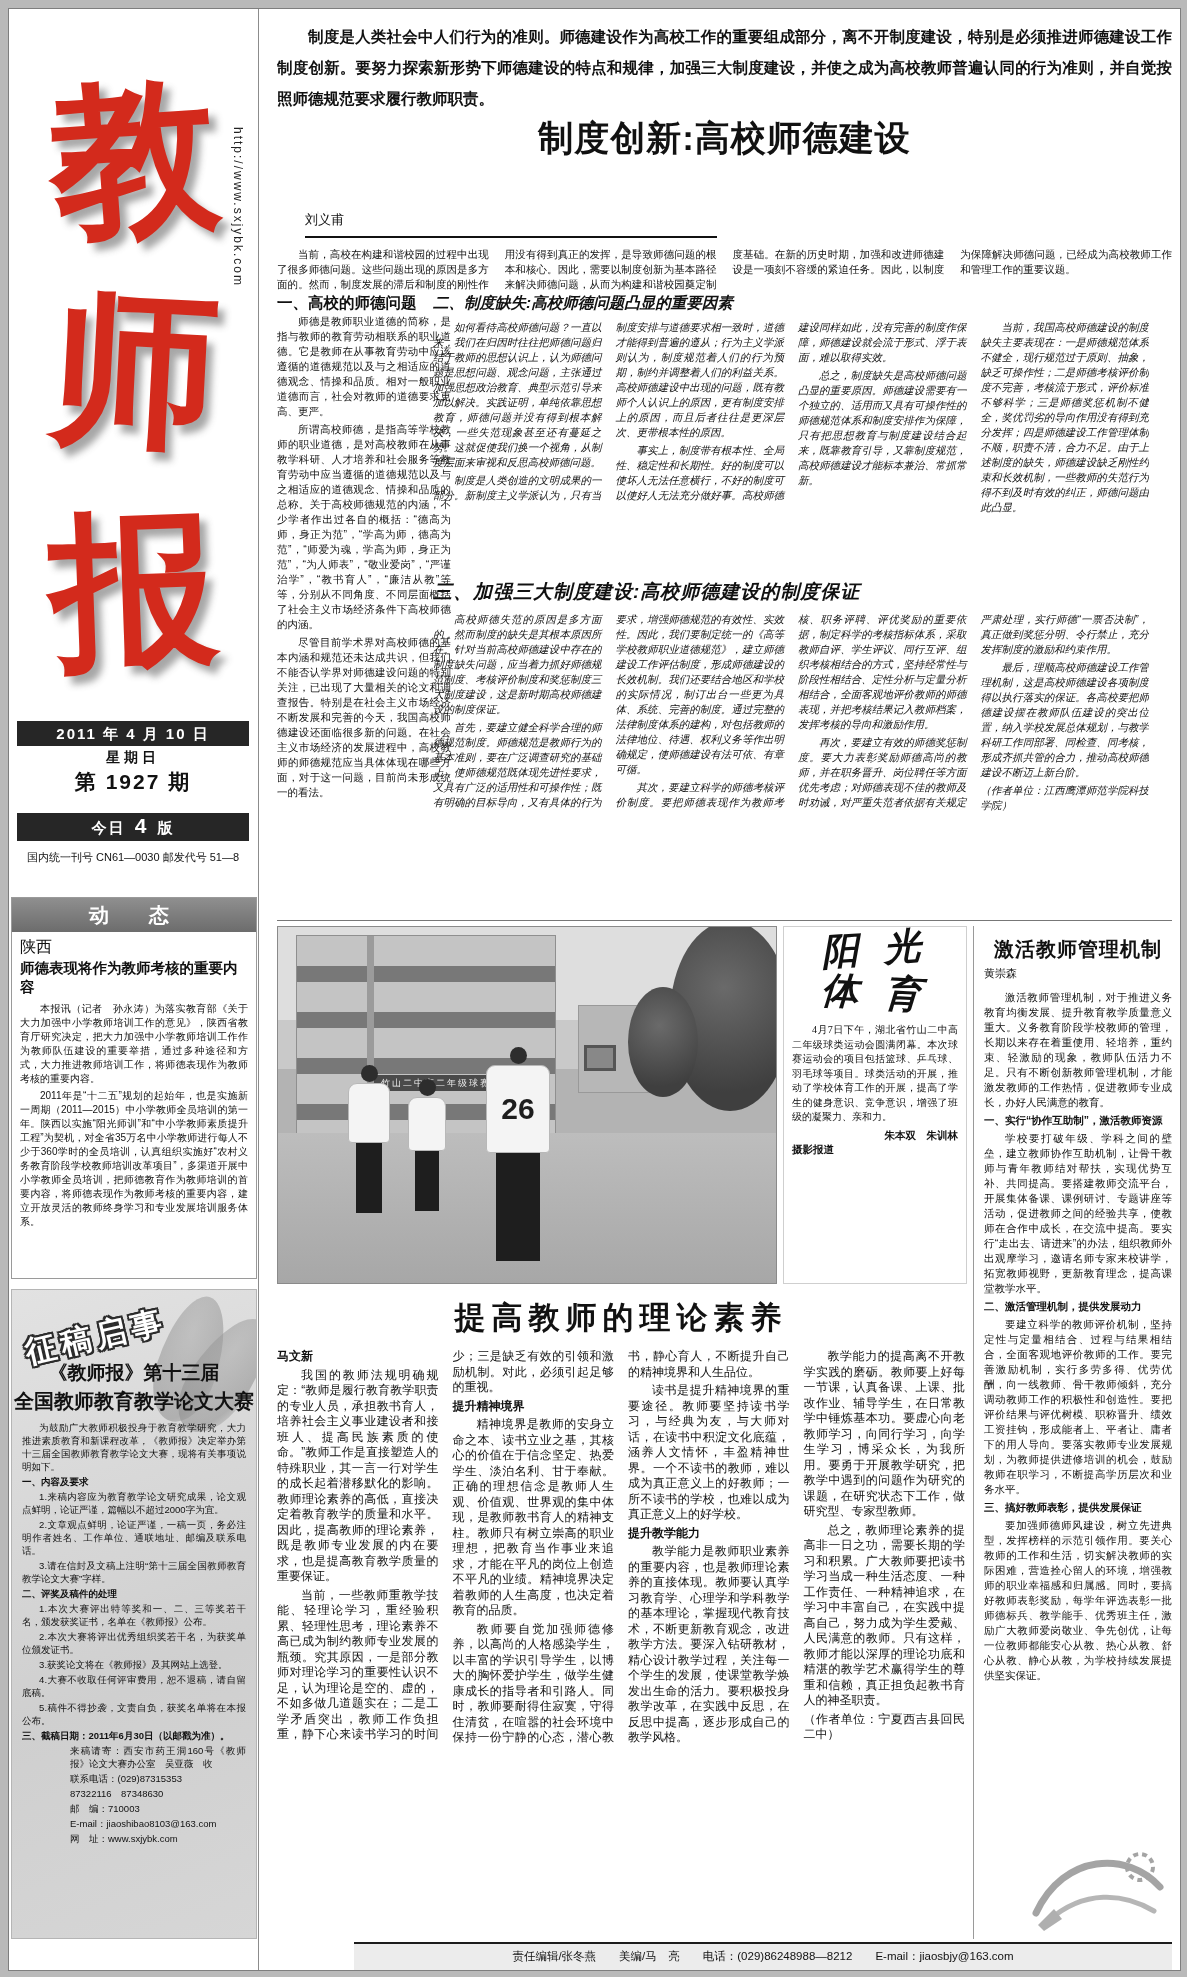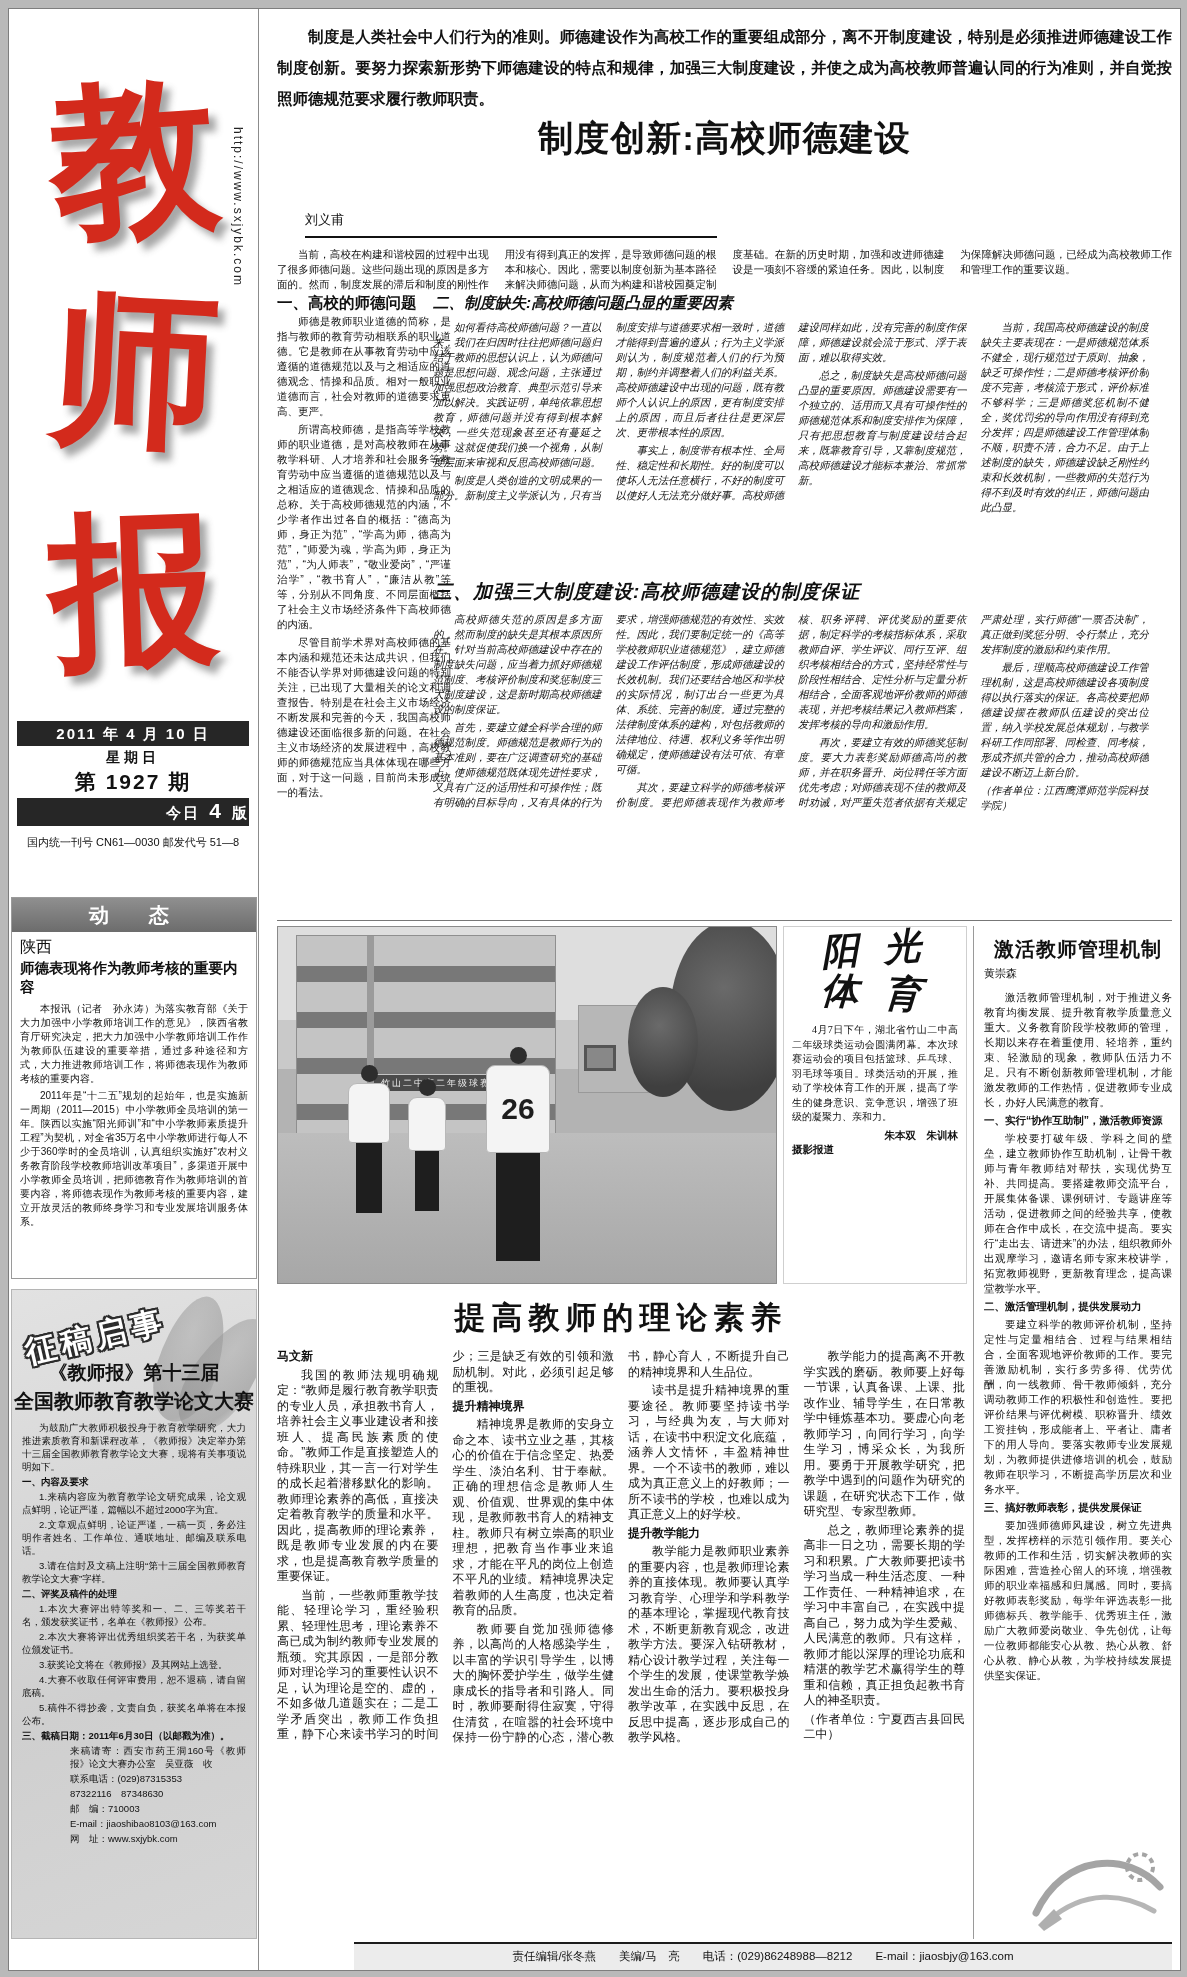--- a/index.html
+++ b/index.html
@@ -10,21 +10,21 @@
   .rail{position:absolute;left:0;top:0;width:249px;height:1961px;border-right:1px solid #8c8c8c;}
   .mast-char{position:absolute;left:18px;width:215px;text-align:center;font-family:"Liberation Serif",serif;font-weight:900;font-size:168px;line-height:168px;color:#d32a1c;text-shadow:7px 8px 7px rgba(60,60,60,.45);}
   .mc1{top:66px;transform:rotate(-4deg);}
   .mc2{top:278px;transform:rotate(3deg);}
   .mc3{top:498px;transform:rotate(-2deg);}
   .mast-url{position:absolute;left:222px;top:118px;writing-mode:vertical-rl;font-size:12px;letter-spacing:2px;color:#222;}
   .datebox{position:absolute;left:8px;top:712px;width:232px;text-align:center;}
   .dbar{background:#262626;color:#fff;font-weight:bold;font-size:15px;line-height:25px;letter-spacing:2px;}
   .dweek{font-weight:bold;font-size:14px;line-height:22px;letter-spacing:4px;}
   .dissue{font-weight:bold;font-size:21px;line-height:28px;letter-spacing:2px;}
-  .dbar2{background:#262626;color:#fff;font-weight:bold;font-size:15px;line-height:26px;letter-spacing:2px;margin-top:2px;text-align:right;}
+  .dbar2{background:#262626;color:#fff;font-weight:bold;font-size:15px;line-height:26px;letter-spacing:2px;margin-top:17px;}
   .dbar2 .big{font-size:21px;padding:0 3px;}
   .dissn{font-size:11px;line-height:24px;margin-top:4px;letter-spacing:0;white-space:nowrap;}
 
   
   .dongtai{position:absolute;left:2px;top:888px;width:244px;height:380px;border:1px solid #9a9a9a;overflow:hidden;background:#fff;}
   .dt-head{height:34px;background:linear-gradient(#8f8f8f,#6c6c6c);color:#fff;font-size:20px;font-weight:bold;text-align:center;line-height:34px;letter-spacing:10px;}
   .dt-region{font-size:16px;margin:5px 8px 0;}
   .dt-headline{font-size:14.5px;font-weight:bold;line-height:19px;margin:1px 8px 5px;}
   .dt-body{margin:0 8px;height:300px;overflow:hidden;}
   .dt-body p{margin:0 0 3px;font-size:10px;line-height:14px;text-align:justify;text-indent:2em;}

